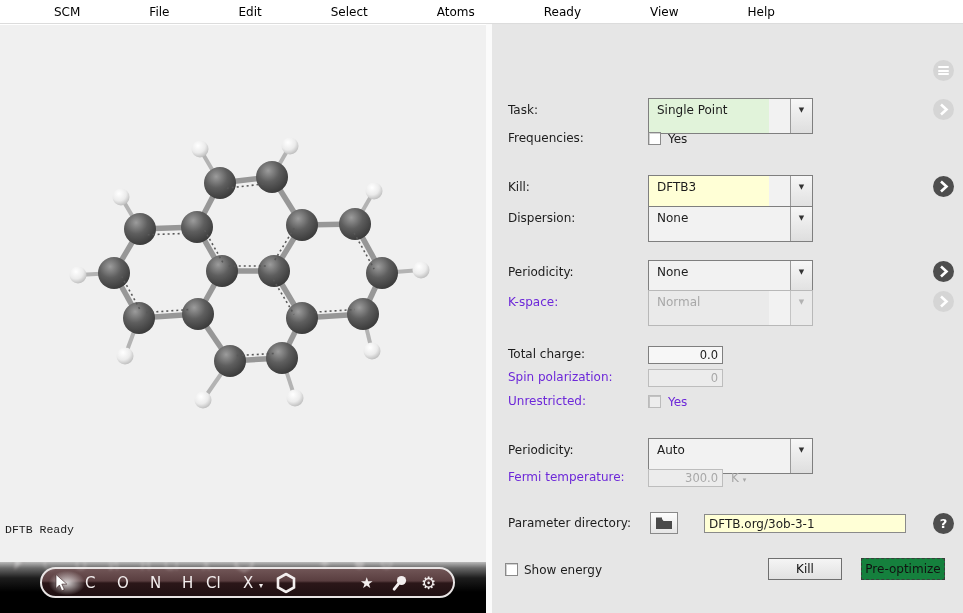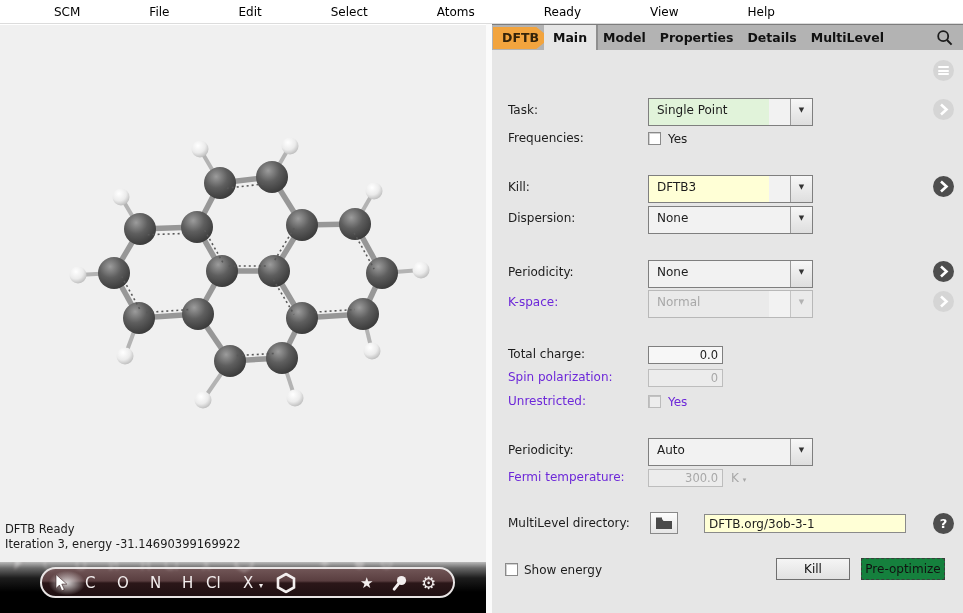--- a/index.html
+++ b/index.html
@@ -15,21 +15,21 @@
     background:#ffffff;border-bottom:1px solid #dcdcdc;
     display:flex;align-items:center;gap:25px;padding-left:10px;
     font-size:12px;color:#000;box-sizing:border-box;
   }
   .menu-item{cursor:default;margin-left:44px;}
   
   #viewport{
     position:absolute;left:0;top:25px;width:486px;height:537px;
     background:#f0f0f0;overflow:hidden;
   }
-  #status{position:absolute;left:5px;top:497px;font-size:11.5px;line-height:15px;color:#1b1b1b;}
+  #status{position:absolute;left:5px;top:497px;font-size:11.5px;line-height:15px;color:#1b1b1b;font-family:Liberation Mono, monospace;}
   
   #band{
     position:absolute;left:0;top:562px;width:486px;height:51px;
     background:linear-gradient(180deg,#bababa 0px,#6a6a6a 6px,#1d1d1d 16px,#000 30px);
     overflow:hidden;
   }
   #pill{
     position:absolute;left:40px;top:5px;width:415px;height:31px;
     border-radius:17px;border:2px solid #e8e4e4;box-sizing:border-box;
     background:linear-gradient(180deg,#705556 0%,#5a3e40 44%,#2b1618 52%,#1f1012 100%);
@@ -76,21 +76,21 @@
   .circle-btn{position:absolute;width:21px;height:21px;border-radius:50%;}
   .circle-btn.dark{background:#4e4e4e;}
   .circle-btn.pale{background:#d5d5d5;}
   .circle-btn svg{display:block;margin:0 auto;}
   .qmark{color:#fff;font-weight:bold;font-size:13px;text-align:center;line-height:21px;}
   .hbars{position:absolute;left:5px;width:11px;height:2px;background:#ffffff;border-radius:1px;}
   
   .row-label{position:absolute;left:16px;transform:translateY(-50%);white-space:nowrap;}
   .dim{color:#6d28d9;}
   .dropdown{
-    position:absolute;left:156px;width:165px;height:28px;
+    position:absolute;left:156px;width:165px;height:36px;
     border:1px solid #7f7f7f;background:#f2f2f2;box-sizing:border-box;display:flex;gap:21px;
   }
   .dd-value{flex:1;line-height:22px;padding-left:8px;font-size:12px;overflow:hidden;white-space:nowrap;}
   .dd-btn{
     width:21px;border-left:1px solid #9a9a9a;
     background:linear-gradient(#f7f7f7,#dedede);
     text-align:center;line-height:22px;font-size:7px;color:#333;
   }
   .dropdown.green .dd-value{background:#e1f3da;}
   .dropdown.yellow .dd-value{background:#ffffd6;}
@@ -218,21 +218,20 @@
         <line x1="121.65" y1="275.45000000000005" x2="140.15" y2="308.75" stroke="#585858" stroke-width="1.6" stroke-dasharray="2 3"></line>
         <line x1="228.76" y1="265" x2="267.24" y2="265" stroke="#585858" stroke-width="1.6" stroke-dasharray="2 3"></line>
         <line x1="273.34" y1="278.71000000000004" x2="294.06" y2="313.49" stroke="#585858" stroke-width="1.6" stroke-dasharray="2 3"></line>
         <line x1="146.36999999999998" y1="311.48" x2="190.02999999999997" y2="308.52" stroke="#585858" stroke-width="1.6" stroke-dasharray="2 3"></line>
         <line x1="309.63" y1="311.48" x2="354.77" y2="308.52" stroke="#585858" stroke-width="1.6" stroke-dasharray="2 3"></line>
         <line x1="236.76" y1="354.61" x2="275.24" y2="352.39" stroke="#585858" stroke-width="1.6" stroke-dasharray="2 3"></line>
       </g>
   </svg>
   <div id="status">
     <div>DFTB Ready</div>
-    <div>Iteration 3, energy -31.14690399169922</div>
   </div>
 </div>
 
 <div id="band">
   <div id="pill">
     <div id="pointer-glow"></div>
     <span class="tool" style="left:13px">
       <svg width="13" height="17" viewBox="0 0 13 17">
         <path d="M1,0 L1,14 L4.4,10.6 L6.8,16.3 L9.3,15.1 L6.8,9.6 L11.8,9.6 Z" fill="#ffffff" stroke="#3a2224" stroke-width="0.6"></path>
       </svg>
@@ -285,37 +284,20 @@
       <span class="tool" style="left: 140px;">H</span>
       <span class="tool" style="left: 164px;">Cl</span>
       <span class="tool" style="left: 201px;">X</span>
     </div>
   </div>
 
 <div id="gutter"></div>
 
 <div id="panel">
 
-  <div id="tabbar">
-    <div id="dftb-tab">DFTB</div>
-    <div id="main-tab">Main</div>
-    <div id="tab-sep"></div>
-    <div id="tab-others">
-        <span>Model</span>
-        <span>Properties</span>
-        <span>Details</span>
-        <span>MultiLevel</span>
-      </div>
-    <div id="tab-search">
-      <svg width="18" height="18" viewBox="0 0 18 18">
-        <circle cx="7.2" cy="7.2" r="5" fill="none" stroke="#1c1c1c" stroke-width="1.8"></circle>
-        <line x1="11" y1="11" x2="15.6" y2="15.6" stroke="#1c1c1c" stroke-width="2"></line>
-      </svg>
-    </div>
-  </div>
 
   <div class="circle-btn pale" style="left:441px;top:36px">
     <span>
       <span class="hbars" style="top:6px"></span>
       <span class="hbars" style="top:9.5px"></span>
       <span class="hbars" style="top:13px"></span>
     </span>
   </div>
 
   <div class="row-label" style="top:86px">Task:</div>
@@ -388,29 +370,29 @@
     <span class="dd-btn">▼</span>
   </div>
 
   <div class="row-label dim" style="top:453px">Fermi temperature:</div>
   <div class="num-input disabled" style="top:445px">300.0</div>
   <div class="unit" style="left:239px;top:454px">
     <span>K</span>
     <span style="font-size:7px">▾</span>
   </div>
 
-  <div class="row-label" style="top:499px">MultiLevel directory:</div>
+  <div class="row-label" style="top:499px">Parameter directory:</div>
   <div class="folder-btn" style="left:158px;top:488px">
     <svg width="16" height="12" viewBox="0 0 16 12">
       <path d="M0,2 L6,2 L7.5,4 L16,4 L16,12 L0,12 Z" fill="#4a4a4a"></path>
       <rect x="0" y="0.5" width="6" height="2" fill="#4a4a4a"></rect>
     </svg>
   </div>
   <div class="text-input" style="left:212px;top:490px;width:202px;height:19px">DFTB.org/3ob-3-1</div>
   <div class="circle-btn dark" style="left:441px;top:489px">
     <div class="qmark">?</div>
   </div>
 
   <div class="checkbox" style="left:13px;top:539px"></div>
   <div class="cb-label" style="left:32px;top:546px">Show energy</div>
-  <div class="push-btn" style="left:284px;top:534px;width:74px">Kill</div>
+  <div class="push-btn" style="left:276px;top:534px;width:74px">Kill</div>
   <div class="push-btn" id="preopt-btn" style="left:369px;top:534px;width:84px">Pre-optimize</div>
 </div>
 
 </body></html>

